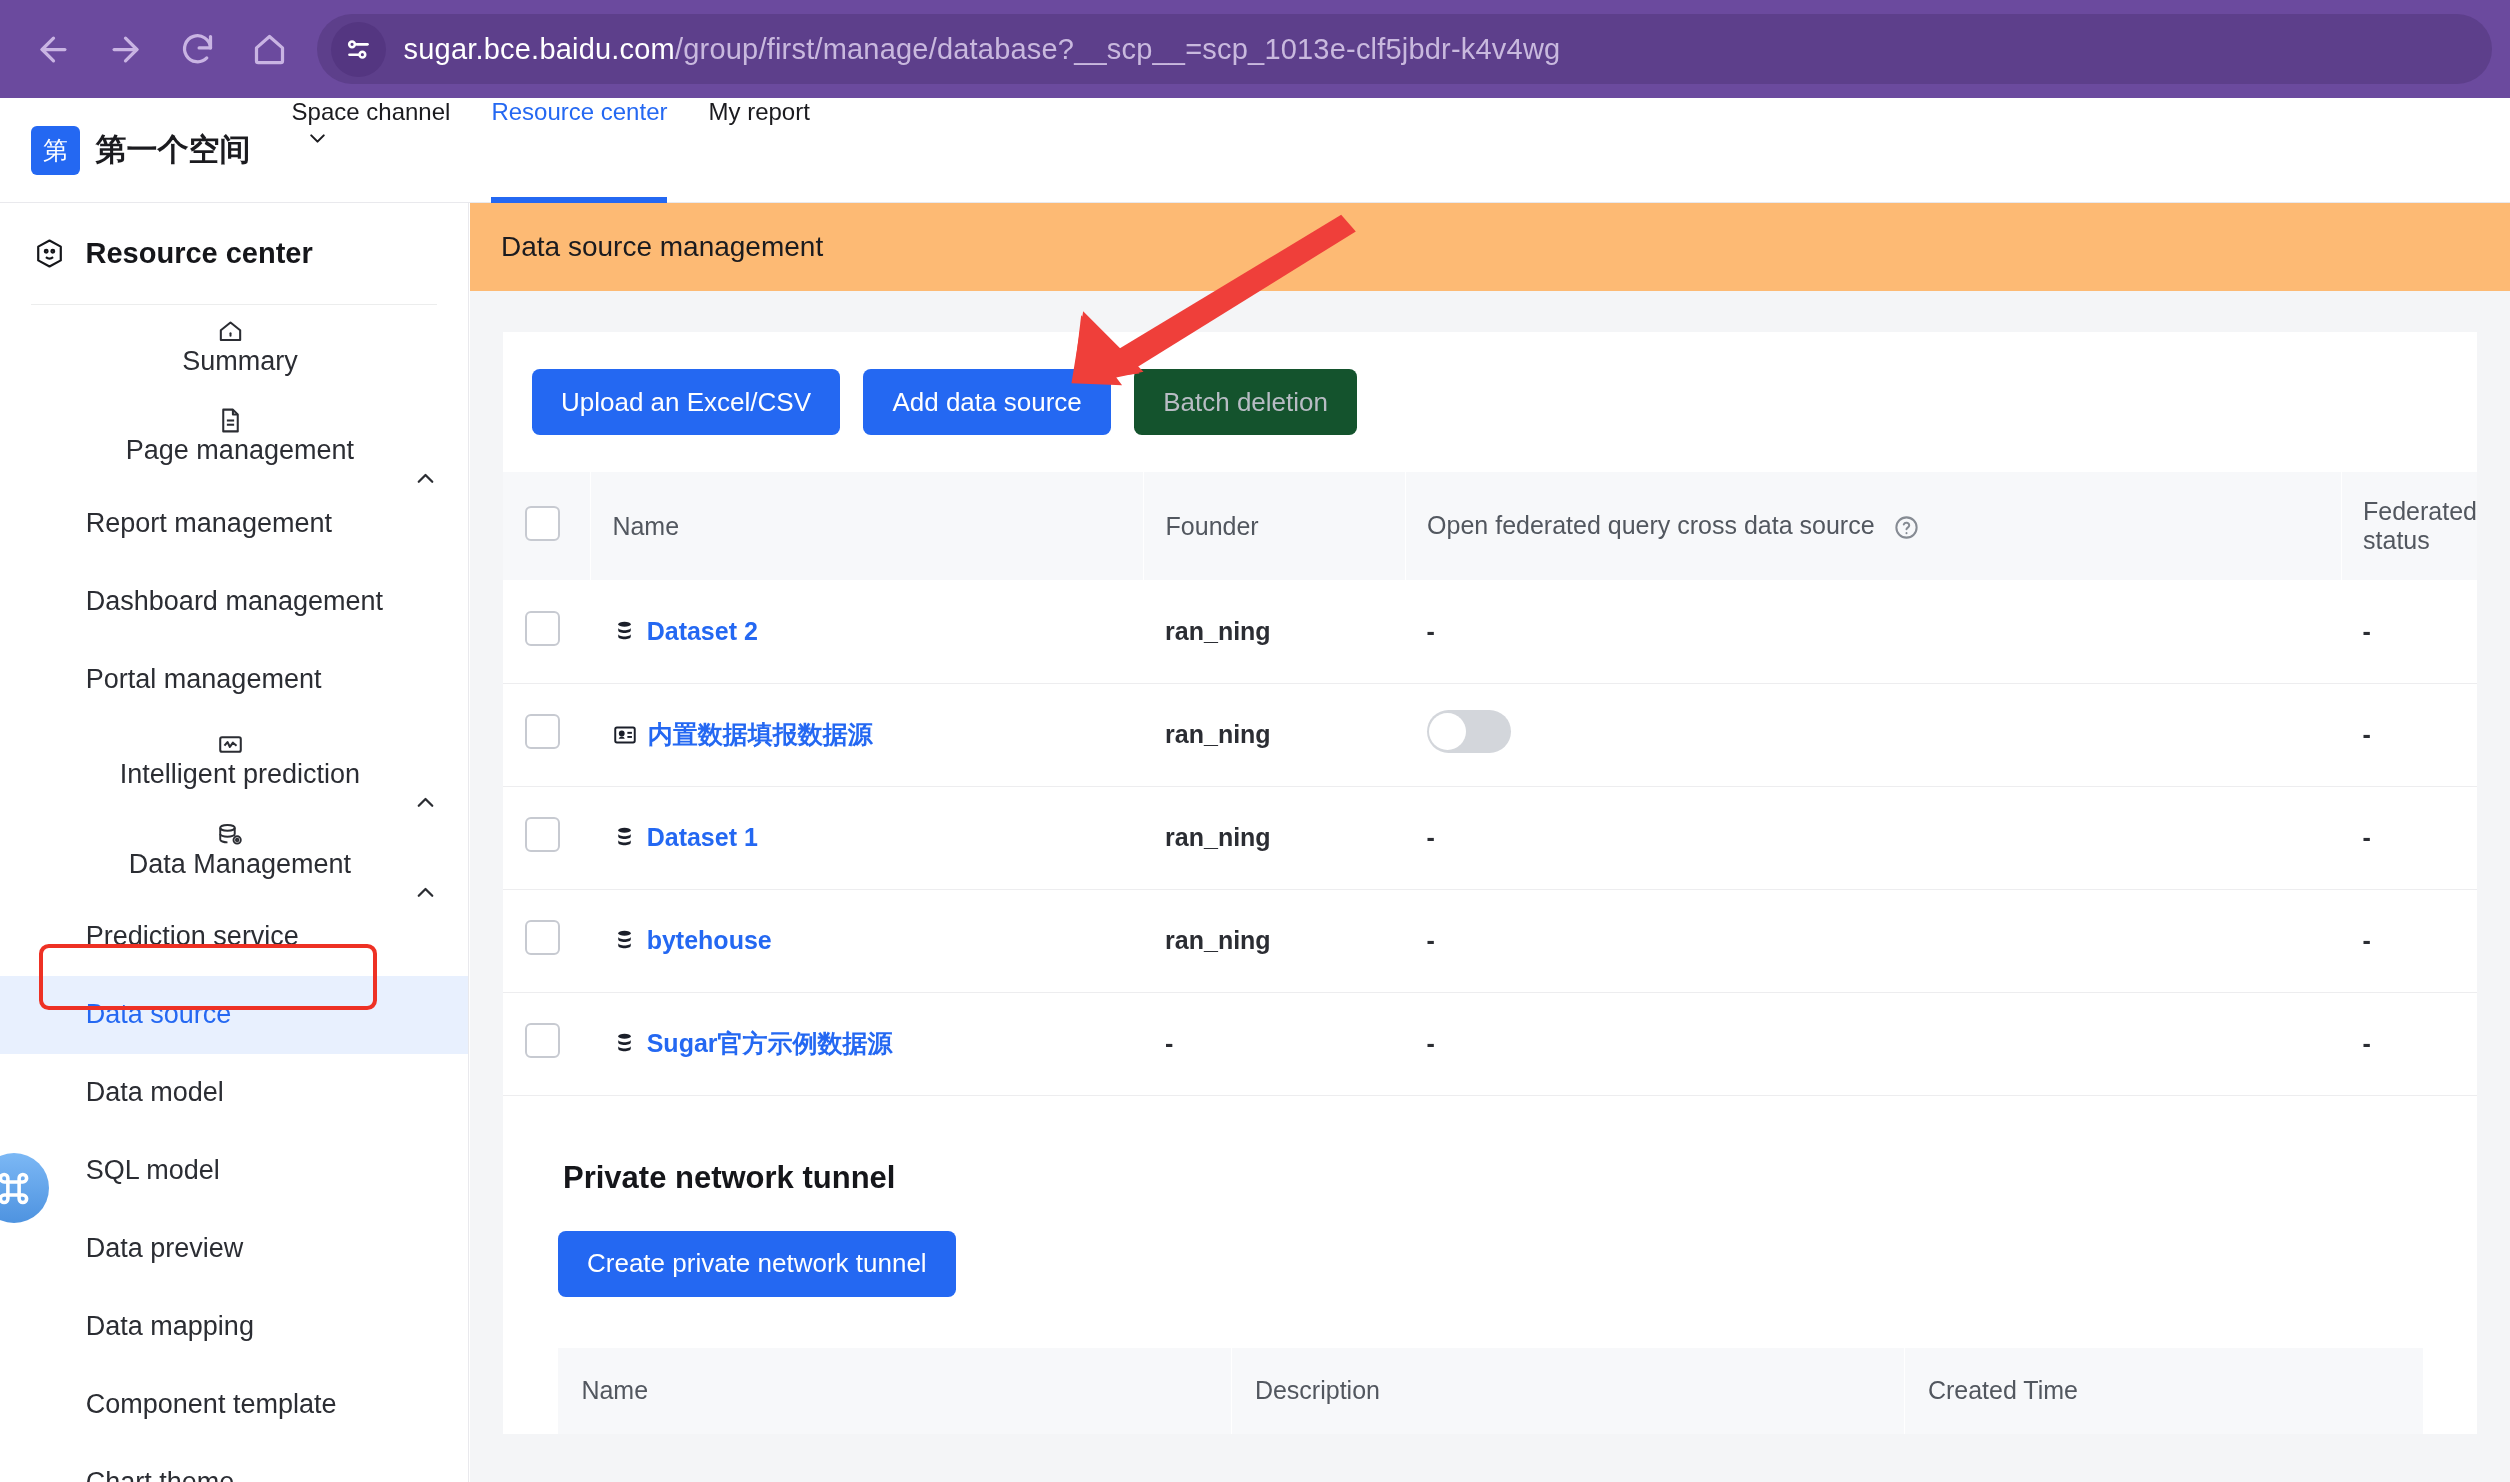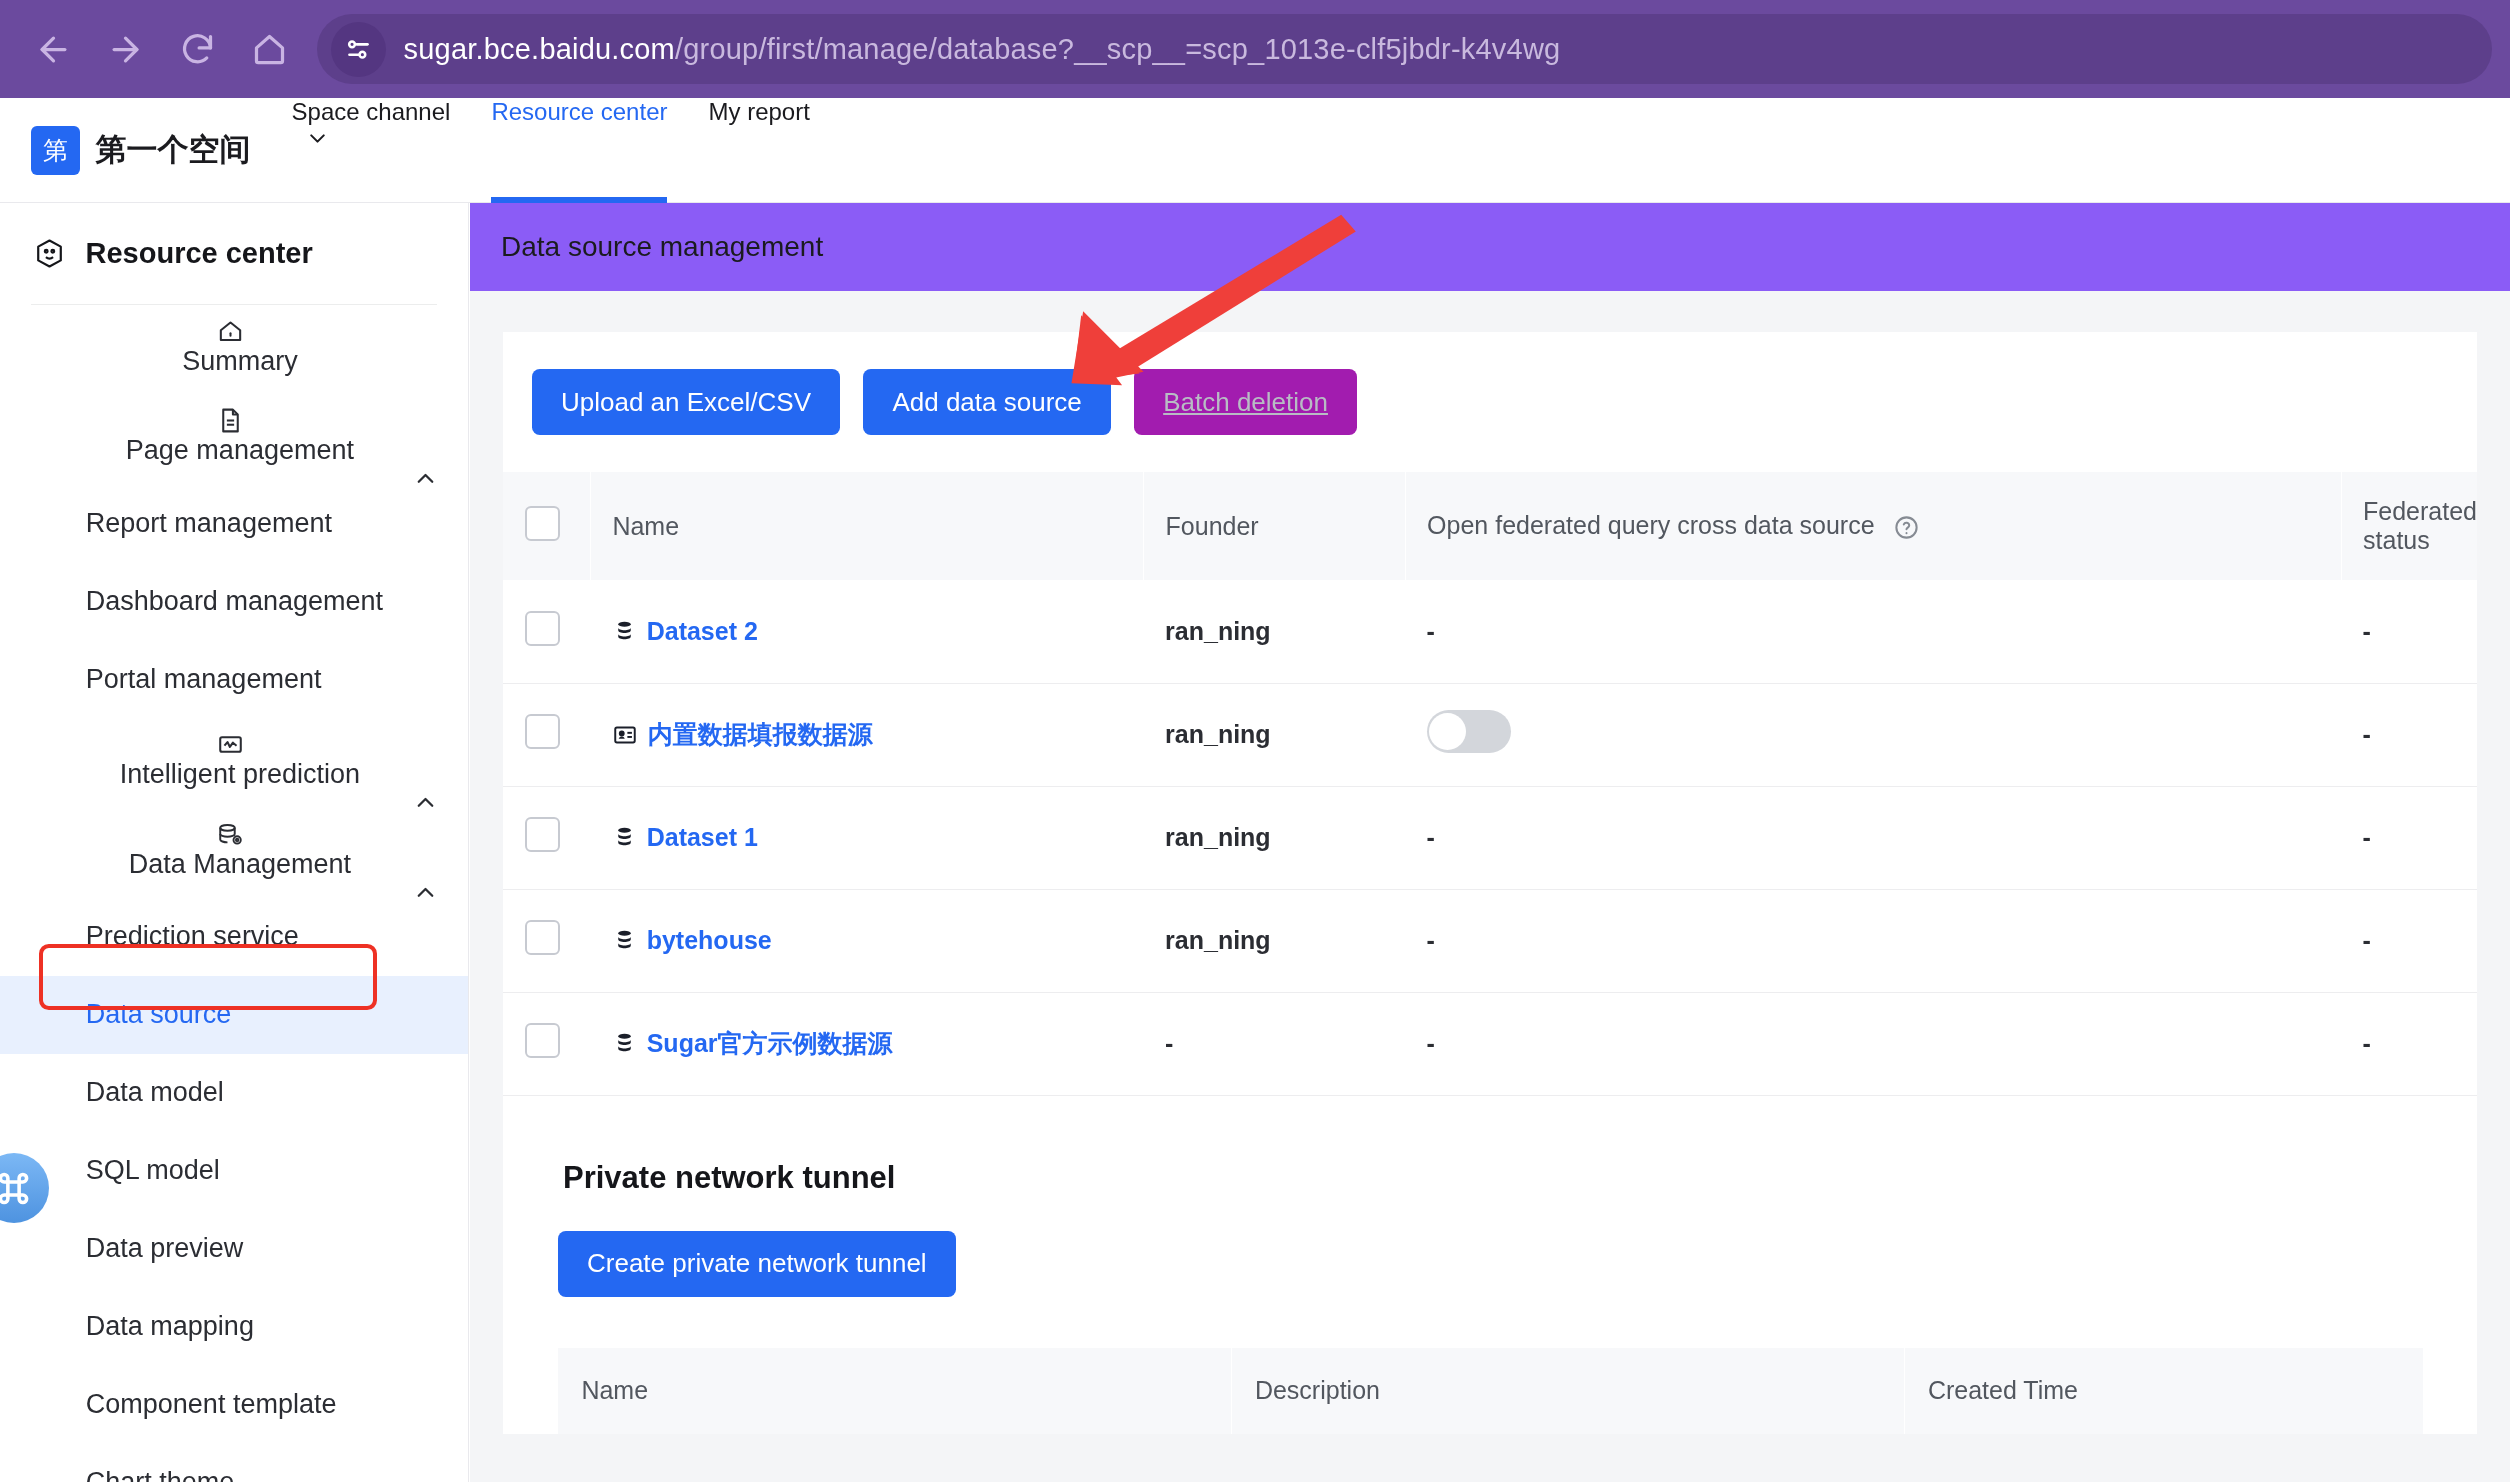--- a/index.html
+++ b/index.html
@@ -143,42 +143,42 @@
 
   
   #main {
     position: absolute; left: 470px; top: 203px;
     width: 2040px; height: 1280px;
     background: #f4f5f7;
     overflow: hidden;
   }
   .main-title-bar {
     height: 88px;
-    background: #8b5cf6;
+    background: #fdba74;
     display: flex; align-items: center;
     padding-left: 31px;
     font-size: 28px; color: #1b1b1f;
   }
   .card {
     background: #ffffff;
     margin: 41px 33px 0 33px;
     padding: 37px 0 0 0;
     min-height: 702px;
   }
   .btn-row { display: flex; padding-left: 29px; gap: 23.4px; }
   .btn {
     height: 66px;
     border-radius: 7.8px;
     font-size: 26px;
     display: flex; align-items: center; justify-content: center;
     padding: 0 29px;
     white-space: nowrap;
   }
   .btn.primary { background: #2468f2; color: #fff; }
-  .btn.disabled { background: #a21caf; color: #b8bcc4; text-decoration: underline; }
+  .btn.disabled { background: #14532d; color: #b8bcc4; }
 
   table.grid { width: 100%; border-collapse: collapse; margin-top: 37px; }
   table.grid th {
     background: #f7f8fa;
     font-size: 25px; font-weight: normal; color: #52575f;
     text-align: left;
     padding: 25px 0 25px 21.5px;
     height: 84px;
     border-right: 1px solid #ffffff;
   }

